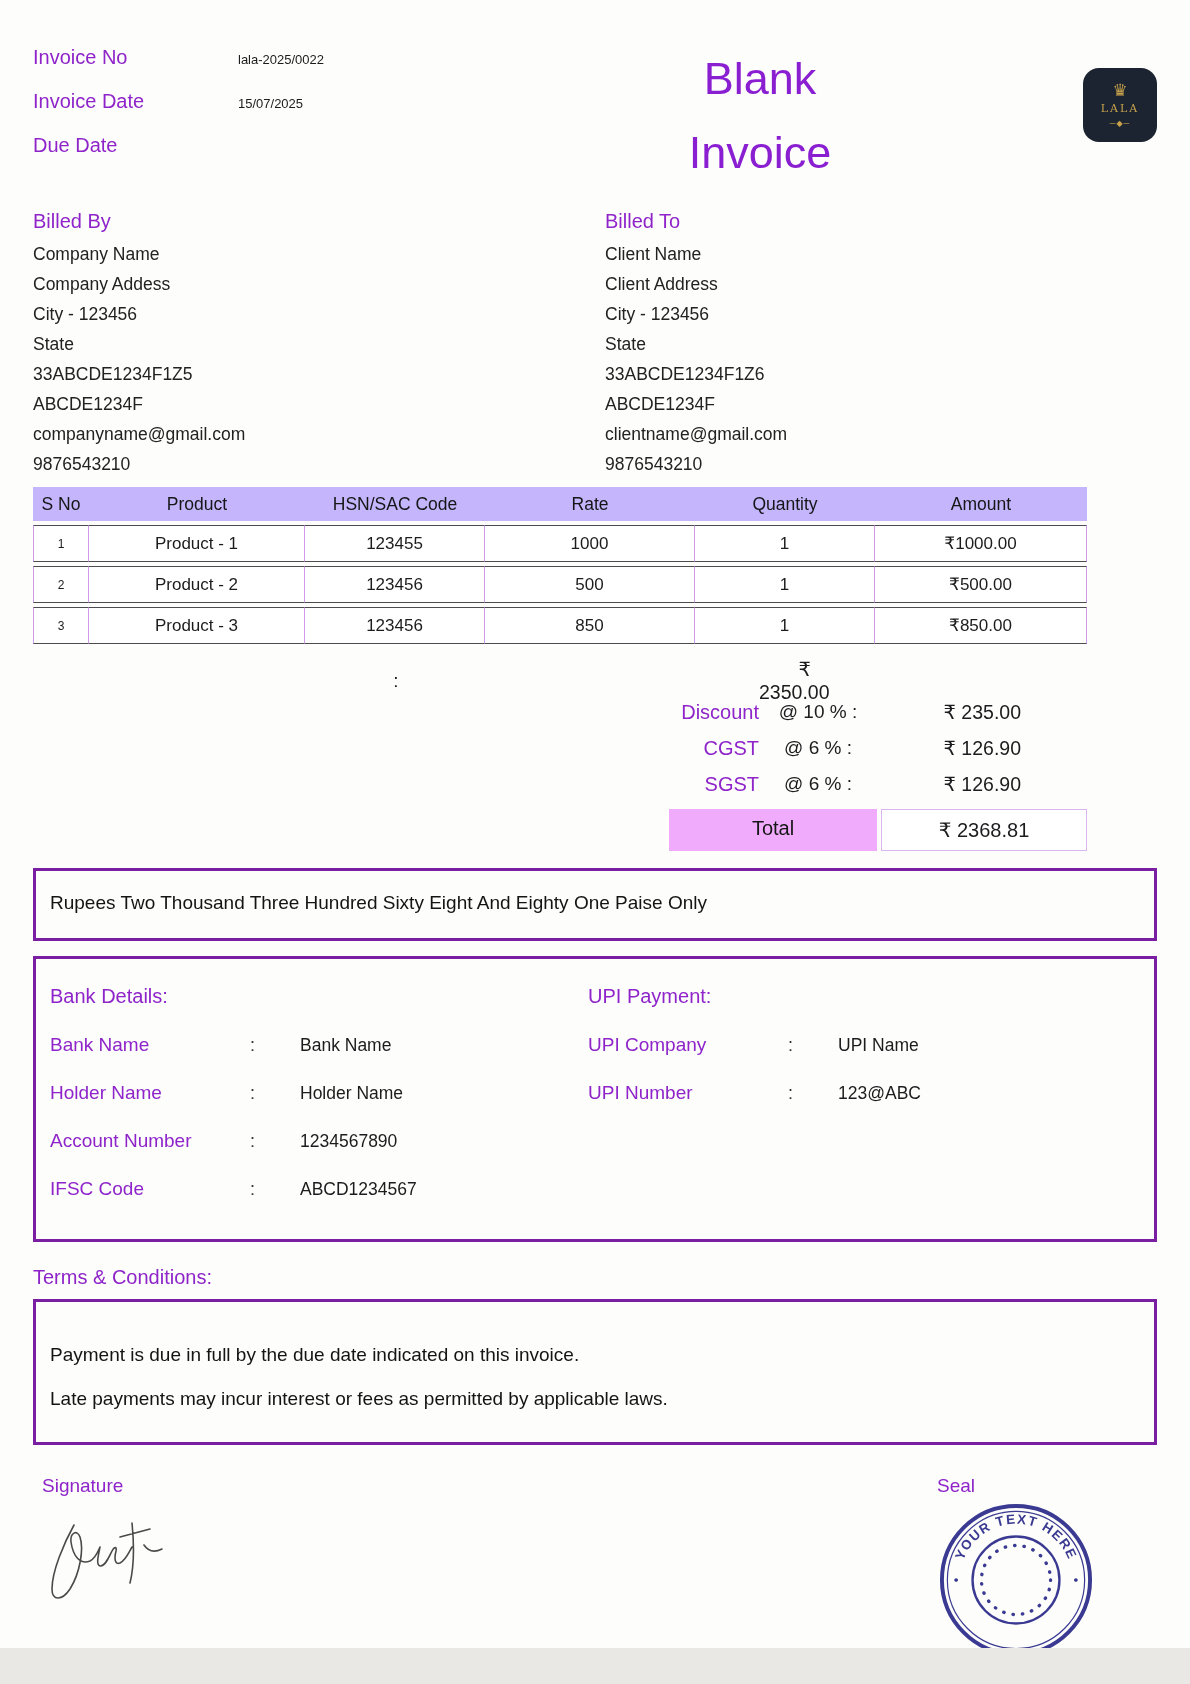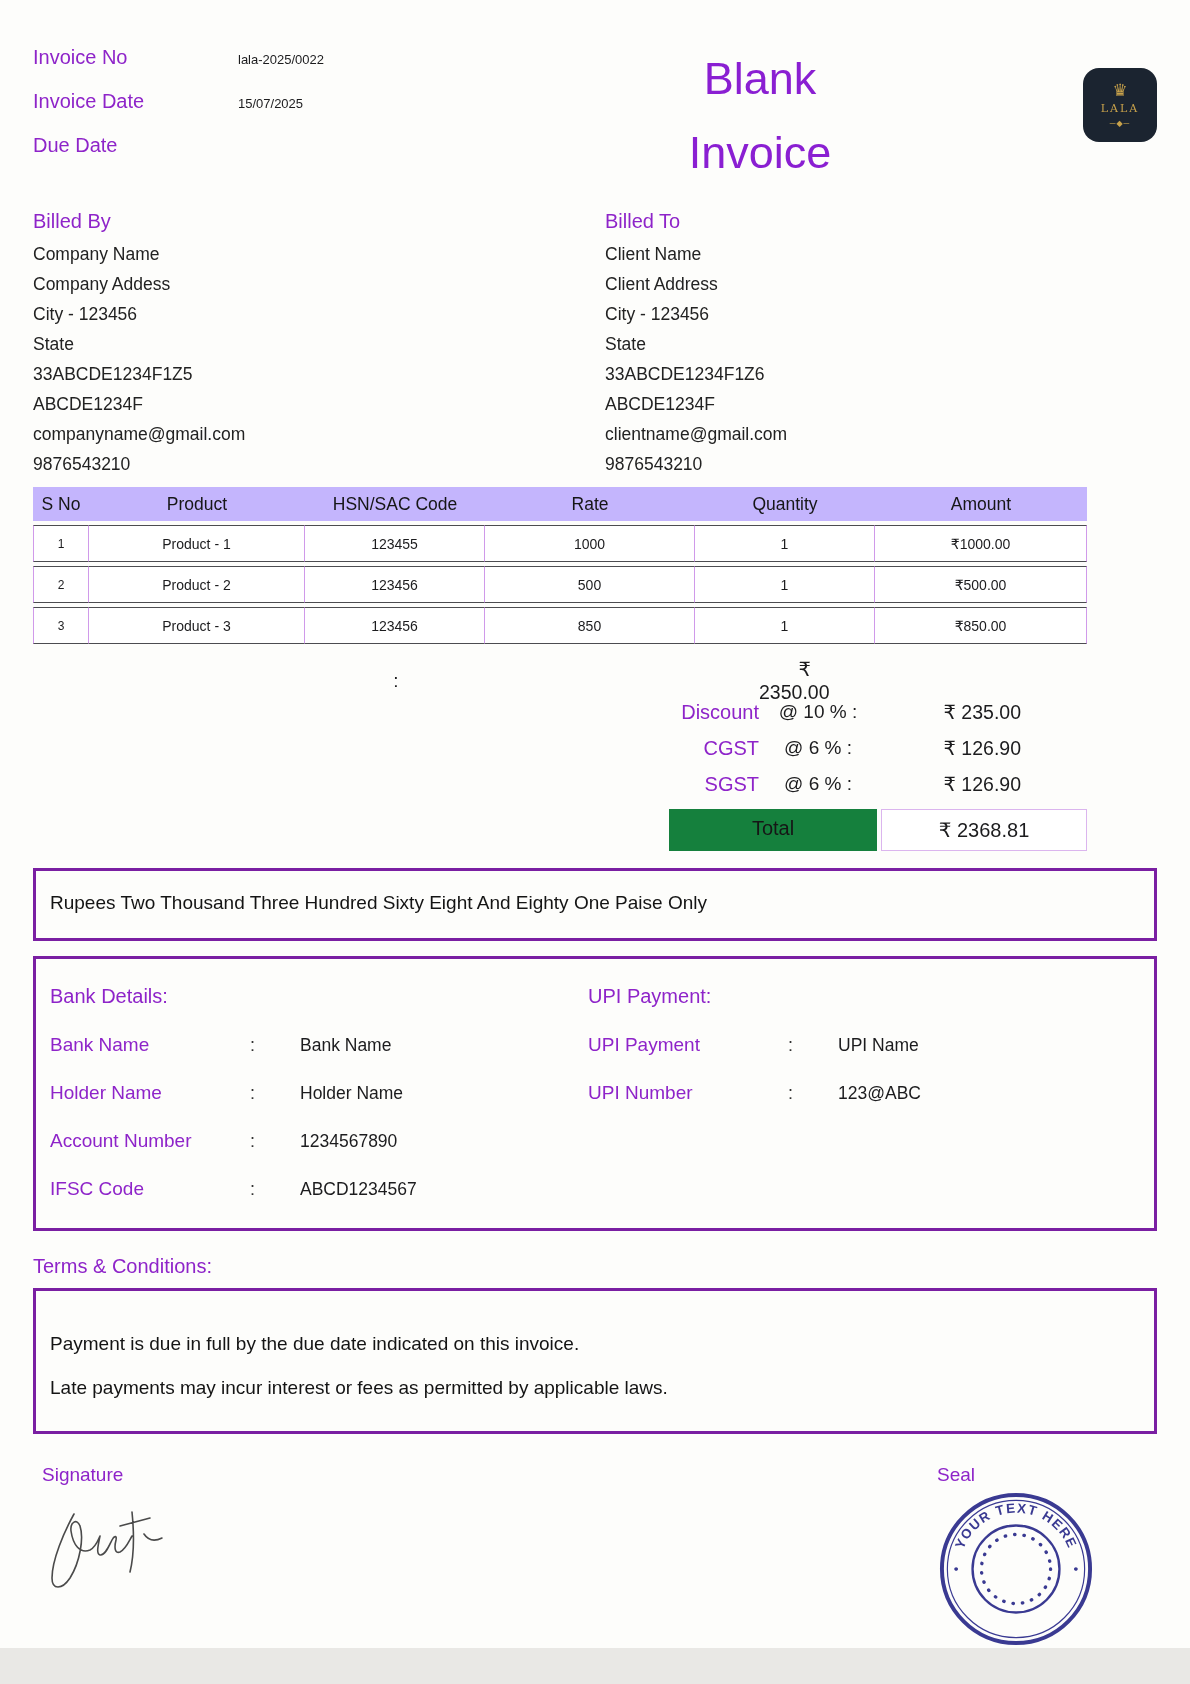--- a/index.html
+++ b/index.html
@@ -25,43 +25,43 @@
   .logo-orn { color:#c8a24b; font-size:8px; line-height:9px; letter-spacing:1px; }
   .section-heading { color:#8e24c9; font-size:20px; font-weight:500; margin-bottom:6px; }
   .addr-line { font-size:17.5px; line-height:30px; color:#222; }
   .billed-wrap { display:flex; margin-top:20px;gap:20px; }
   .billed-wrap .col { width:565px; }
 
   
   table.items { width:1054px; border-collapse:separate; border-spacing:0 4px; margin-top:4px; }
   table.items th { background:#c4b5fd; color:#161616; font-weight:500; font-size:17.5px;
                    height:34px; text-align:center; }
-  table.items td { background:#ffffff; text-align:center; font-size:14px; height:37px;
+  table.items td { background:#ffffff; text-align:center; font-size:17px; height:37px;
                    border-top:1.6px solid #4c4c50; border-bottom:1.6px solid #4c4c50;
                    border-right:1px solid #d09aea; }
   table.items td:first-child { border-left:1px solid #d09aea; font-size:12px; }
   .w-sno{width:56px;} .w-prod{width:216px;} .w-hsn{width:180px;}
   .w-rate{width:210px;} .w-qty{width:180px;} .w-amt{width:212px;}
 
   
   .totals { width:1054px; margin-top:10px; }
   .totals-row { display:grid; grid-template-columns:1fr 118px 210px; align-items:center; height:36px; }
   .t-label { text-align:right; color:#8e24c9; font-size:20px; font-weight:500; }
   .t-rate  { text-align:center; color:#1c1c1e; font-size:19px; }
   .t-value { text-align:right; padding-right:66px; color:#1c1c1e; font-size:19.5px; }
   .grand-row { width:1054px; display:flex; justify-content:flex-end; gap:4px; margin-top:7px; }
-  .grand-label { width:208px; background:#15803d; color:#161616; text-align:center;
+  .grand-label { width:208px; background:#f0abfc; color:#161616; text-align:center;
                  font-size:20px; padding:8px 0; }
   .grand-value { width:206px; background:#ffffff; border:1.5px solid #dbb5ee; text-align:center;
                  font-size:20px; padding:8px 0; }
 
   
   .words-box { width:1124px; border:3px solid #7a1fa2; margin-top:17px; padding:21px 14px 24px;
                font-size:19px; color:#141414; }
-  .bank-box { width:1124px; border:3px solid #7a1fa2; margin-top:15px; padding:26px 14px 28px;
+  .bank-box { width:1124px; border:3px solid #7a1fa2; margin-top:15px; padding:26px 14px 39px;
               display:flex; }
   .bank-left { width:538px; }
   .bank-right { flex:1; }
   .detail-row { display:grid; grid-template-columns:200px 50px 1fr; align-items:baseline; margin-top:26px; }
   .d-label { color:#8e24c9; font-size:19px; font-weight:500; }
   .d-colon { color:#333; font-size:18px; text-align:left; }
   .d-value { color:#1c1c1e; font-size:17.5px; }
 
   .terms-heading { margin-top:24px; }
   .terms-box { width:1124px; border:3px solid #7a1fa2; margin-top:10px; padding:42px 14px 32px; }
@@ -225,21 +225,21 @@
       </div>
       <div class="detail-row">
         <span class="d-label">IFSC Code</span>
         <span class="d-colon">:</span>
         <span class="d-value">ABCD1234567</span>
       </div>
     </div>
     <div class="bank-right">
       <div class="section-heading">UPI Payment:</div>
       <div class="detail-row">
-        <span class="d-label">UPI Payment</span>
+        <span class="d-label">UPI Company</span>
         <span class="d-colon">:</span>
         <span class="d-value">UPI Name</span>
       </div>
       <div class="detail-row">
         <span class="d-label">UPI Number</span>
         <span class="d-colon">:</span>
         <span class="d-value">123@ABC</span>
       </div>
     </div>
   </div>

